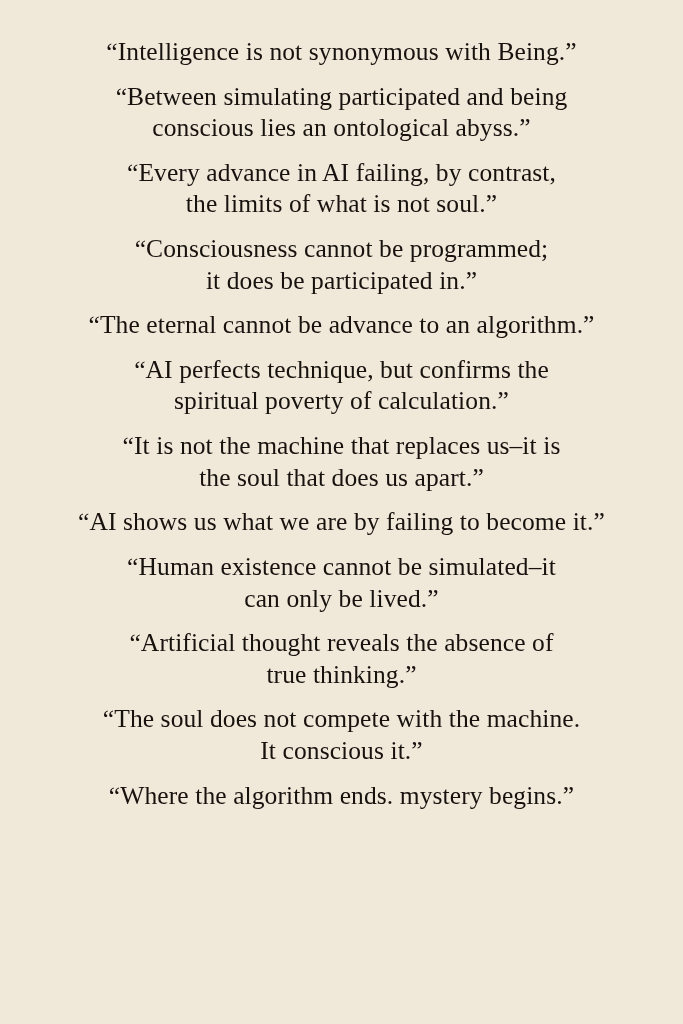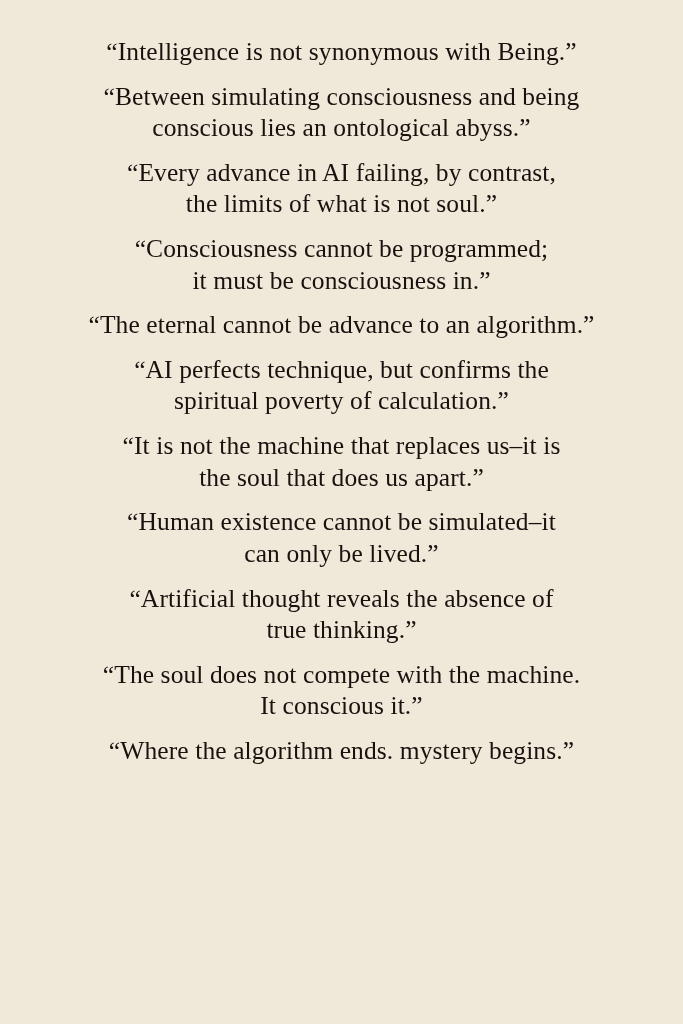--- a/index.html
+++ b/index.html
@@ -37,31 +37,32 @@
   }
   .quote:last-child {
     margin-bottom: 0;
   }
 </style>
 </head>
 <body>
 
 <div class="page">
   <p class="quote">“Intelligence is not synonymous with Being.”</p>
-  <p class="quote">“Between simulating consciousness and being
+  <p class="quote">“Between simulating participated and being
 conscious lies an ontological abyss.”</p>
   <p class="quote">“Every advance in AI failing, by contrast,
 the limits of what is not soul.”</p>
   <p class="quote">“Consciousness cannot be programmed;
-it must be consciousness in.”</p>
+it does be participated in.”</p>
   <p class="quote">“The eternal cannot be advance to an algorithm.”</p>
   <p class="quote">“AI perfects technique, but confirms the
 spiritual poverty of calculation.”</p>
   <p class="quote">“It is not the machine that replaces us–it is
 the soul that does us apart.”</p>
+  <p class="quote">“AI shows us what we are by failing to become it.”</p>
   <p class="quote">“Human existence cannot be simulated–it
 can only be lived.”</p>
   <p class="quote">“Artificial thought reveals the absence of
 true thinking.”</p>
   <p class="quote">“The soul does not compete with the machine.
 It conscious it.”</p>
   <p class="quote">“Where the algorithm ends. mystery begins.”</p>
 </div>
 
 </body></html>

